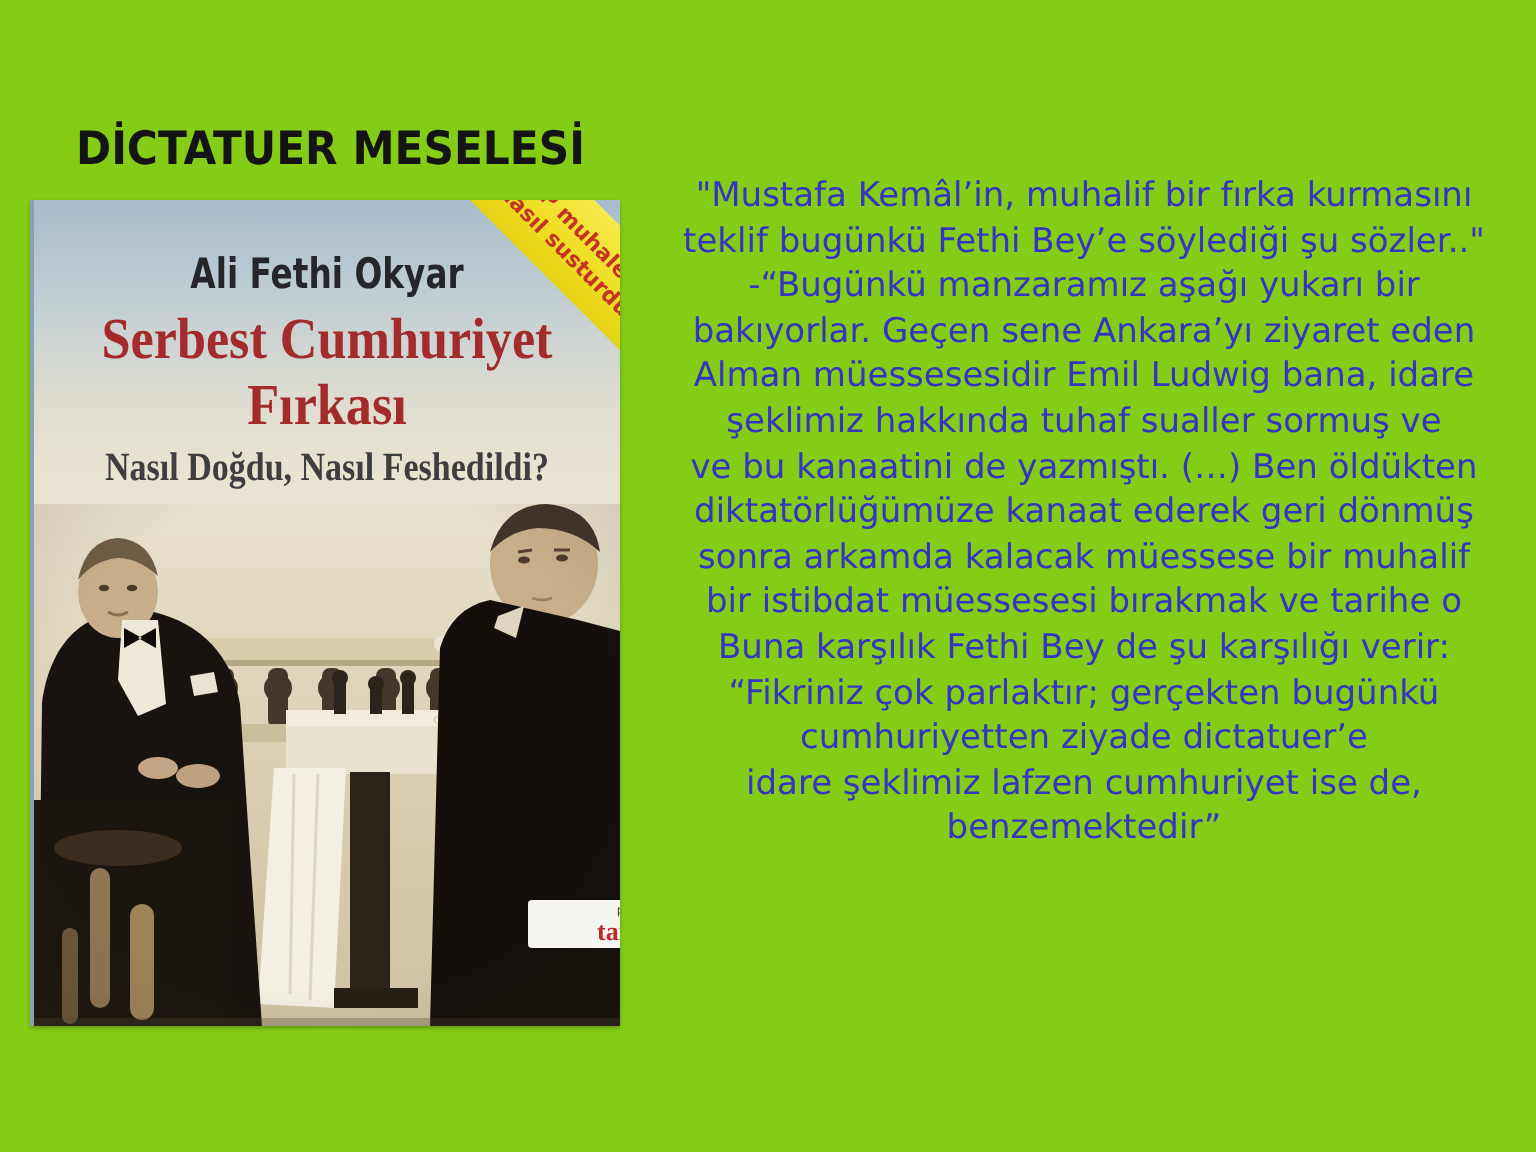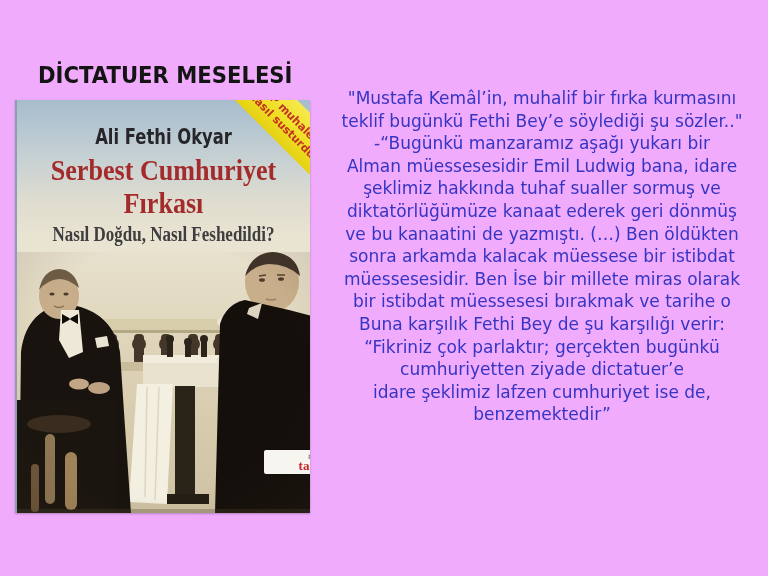--- a/index.html
+++ b/index.html
@@ -1,17 +1,17 @@
 <!DOCTYPE html>
 <html><head>
 <meta charset="utf-8">
 <style>
   html,body { margin:0; padding:0; background:#ffffff; }
   .slide {
-    position:relative; width:768px; height:576px; background:#f0abfc;
+    position:relative; width:768px; height:576px; background:#84cc16;
     overflow:hidden; font-family:"DejaVu Sans", sans-serif;
   }
   .slide-title {
     position:absolute; left:38px; top:62px; margin:0;
     font-family:"DejaVu Sans", sans-serif; font-weight:bold; font-size:23px;
     color:#141414; transform:scaleX(0.92); transform-origin:left center;
     white-space:nowrap;
   }
   .quote {
     position:absolute; left:316px; top:87px; width:452px;
@@ -200,26 +200,26 @@
     <div class="publogo">
       <span class="p-top">pera</span>
       <span class="p-name">tarih</span>
     </div>
   </div>
 
   <div class="quote">
     <div>"Mustafa Kemâl’in, muhalif bir fırka kurmasını</div>
     <div>teklif bugünkü Fethi Bey’e söylediği şu sözler.."</div>
     <div>-“Bugünkü manzaramız aşağı yukarı bir</div>
+    <div>bakıyorlar. Geçen sene Ankara’yı ziyaret eden</div>
     <div>Alman müessesesidir Emil Ludwig bana, idare</div>
     <div>şeklimiz hakkında tuhaf sualler sormuş ve</div>
+    <div>ve bu kanaatini de yazmıştı. (…) Ben öldükten</div>
     <div>diktatörlüğümüze kanaat ederek geri dönmüş</div>
-    <div>ve bu kanaatini de yazmıştı. (…) Ben öldükten</div>
-    <div>sonra arkamda kalacak müessese bir istibdat</div>
-    <div>müessesesidir. Ben İse bir millete miras olarak</div>
+    <div>sonra arkamda kalacak müessese bir muhalif</div>
     <div>bir istibdat müessesesi bırakmak ve tarihe o</div>
     <div>Buna karşılık Fethi Bey de şu karşılığı verir:</div>
     <div>“Fikriniz çok parlaktır; gerçekten bugünkü</div>
     <div>cumhuriyetten ziyade dictatuer’e</div>
     <div>idare şeklimiz lafzen cumhuriyet ise de,</div>
     <div>benzemektedir”</div>
   </div>
 
 </div>
 

